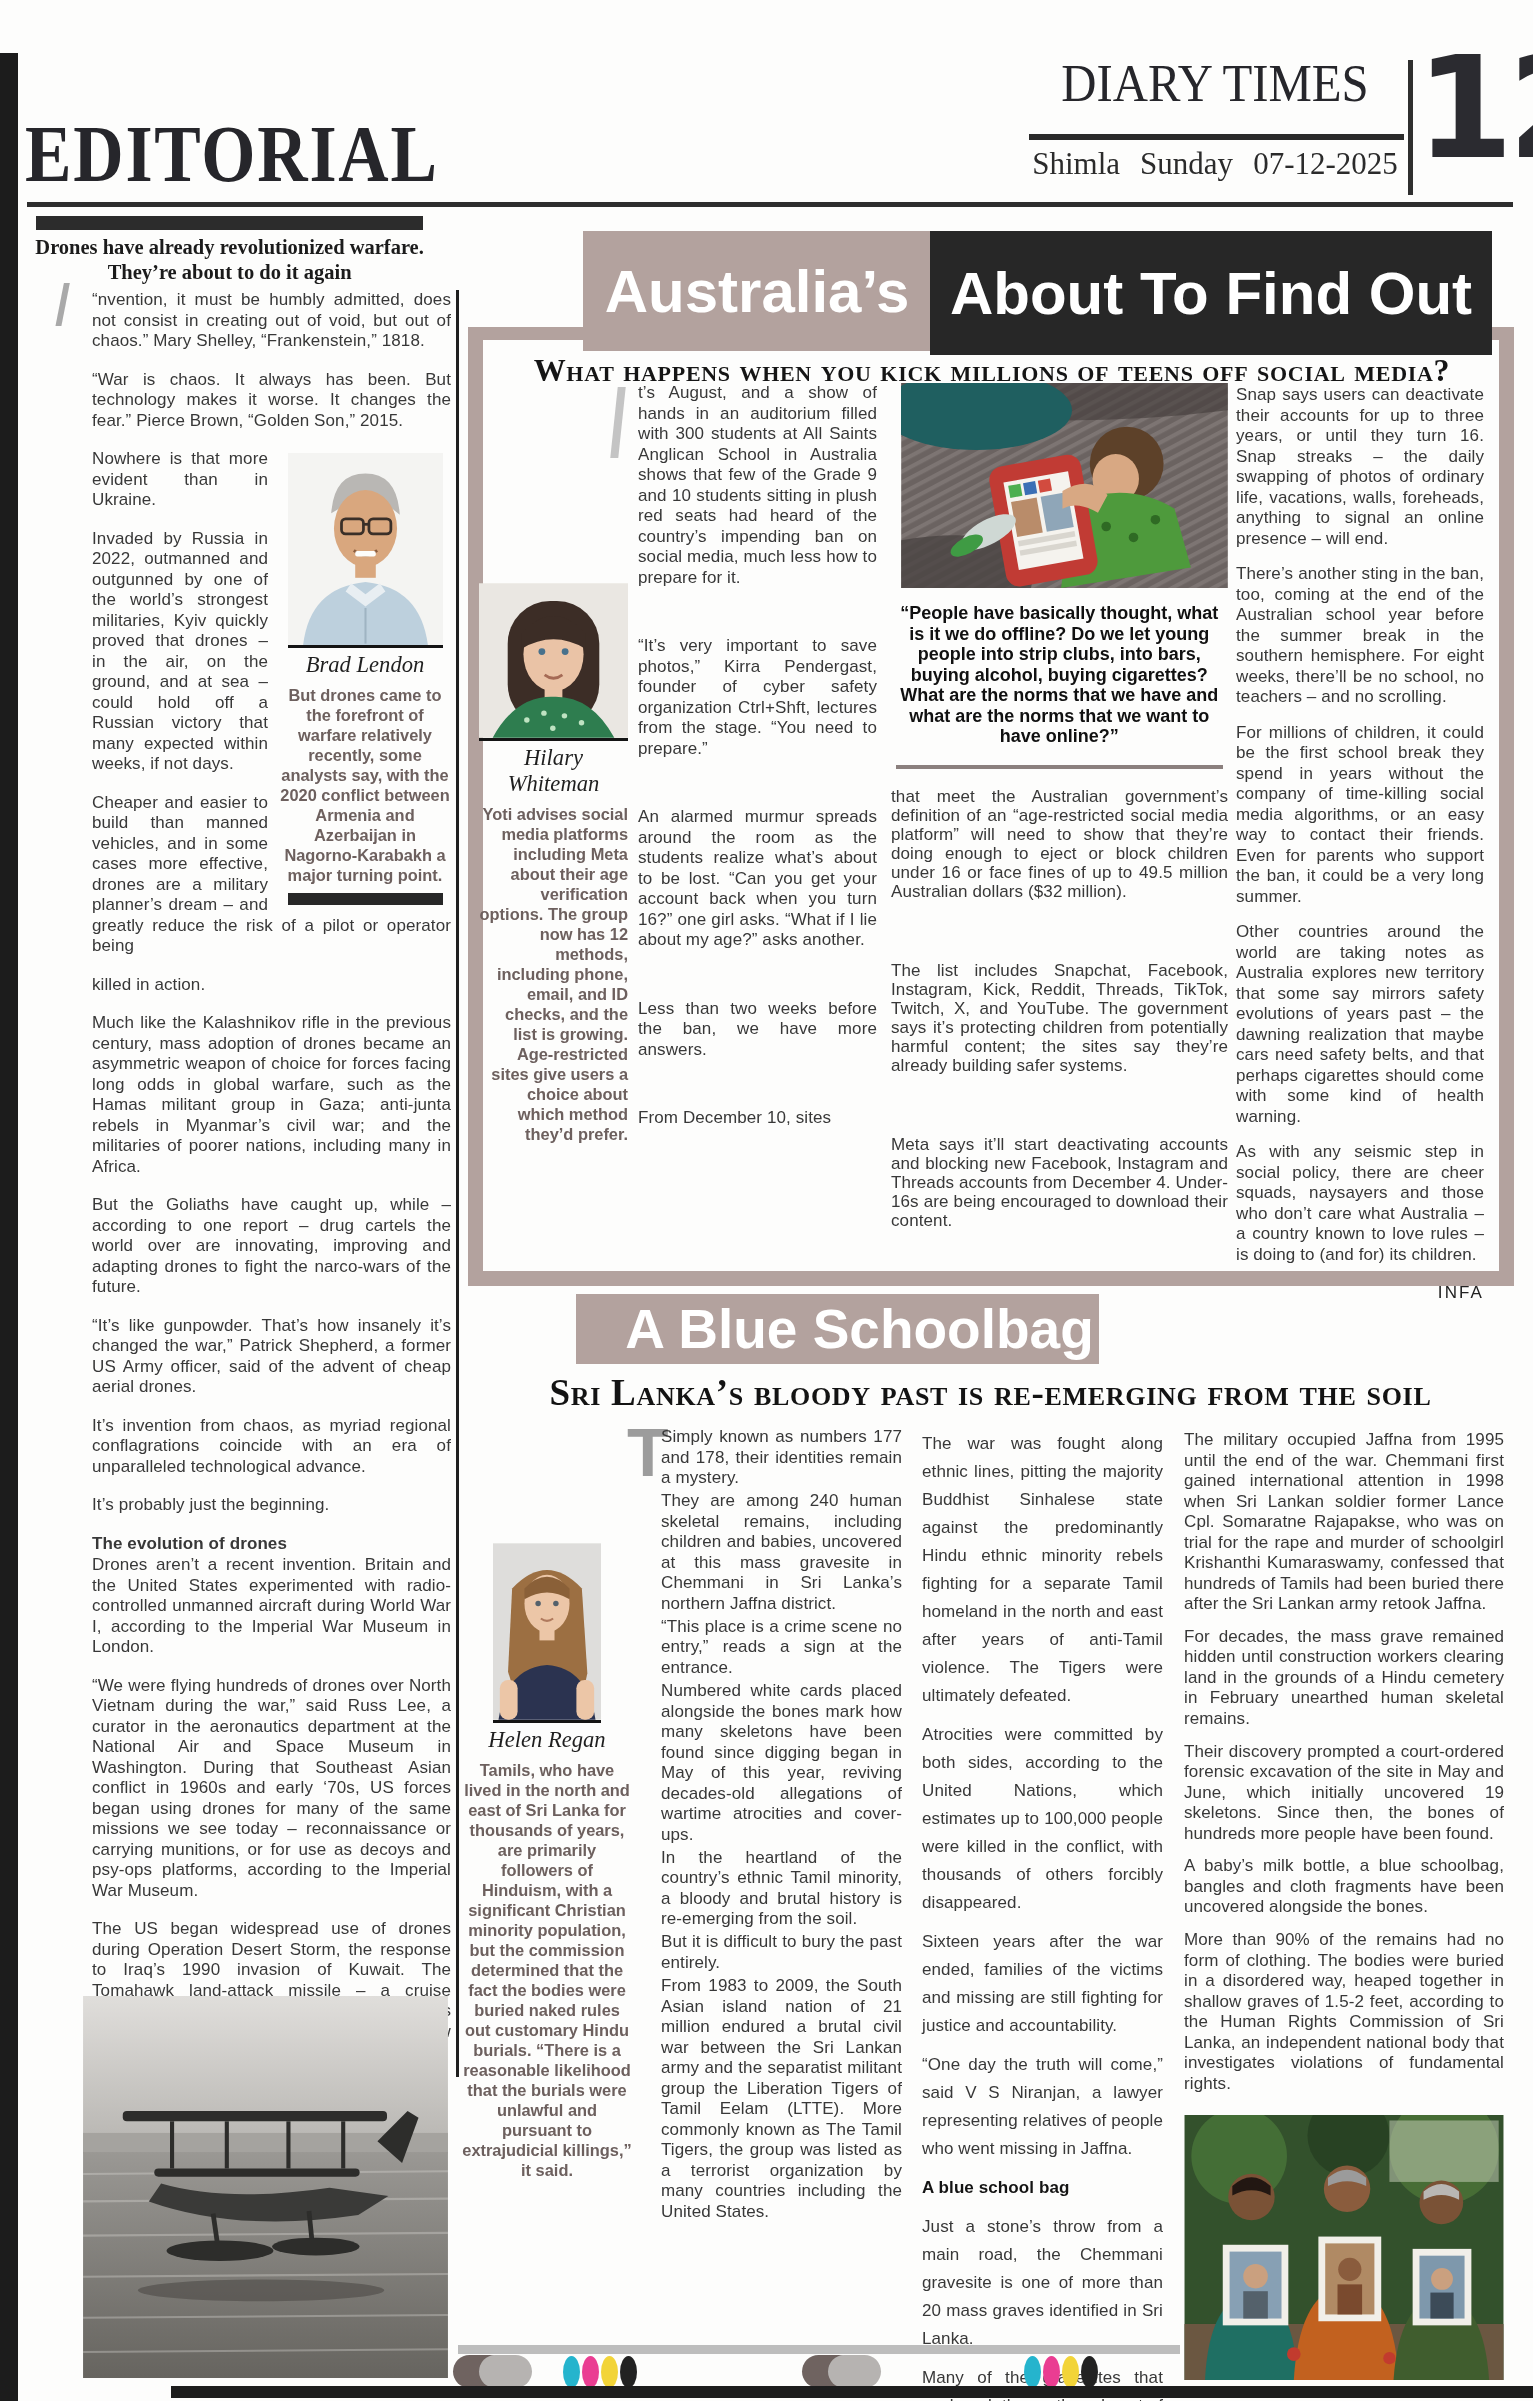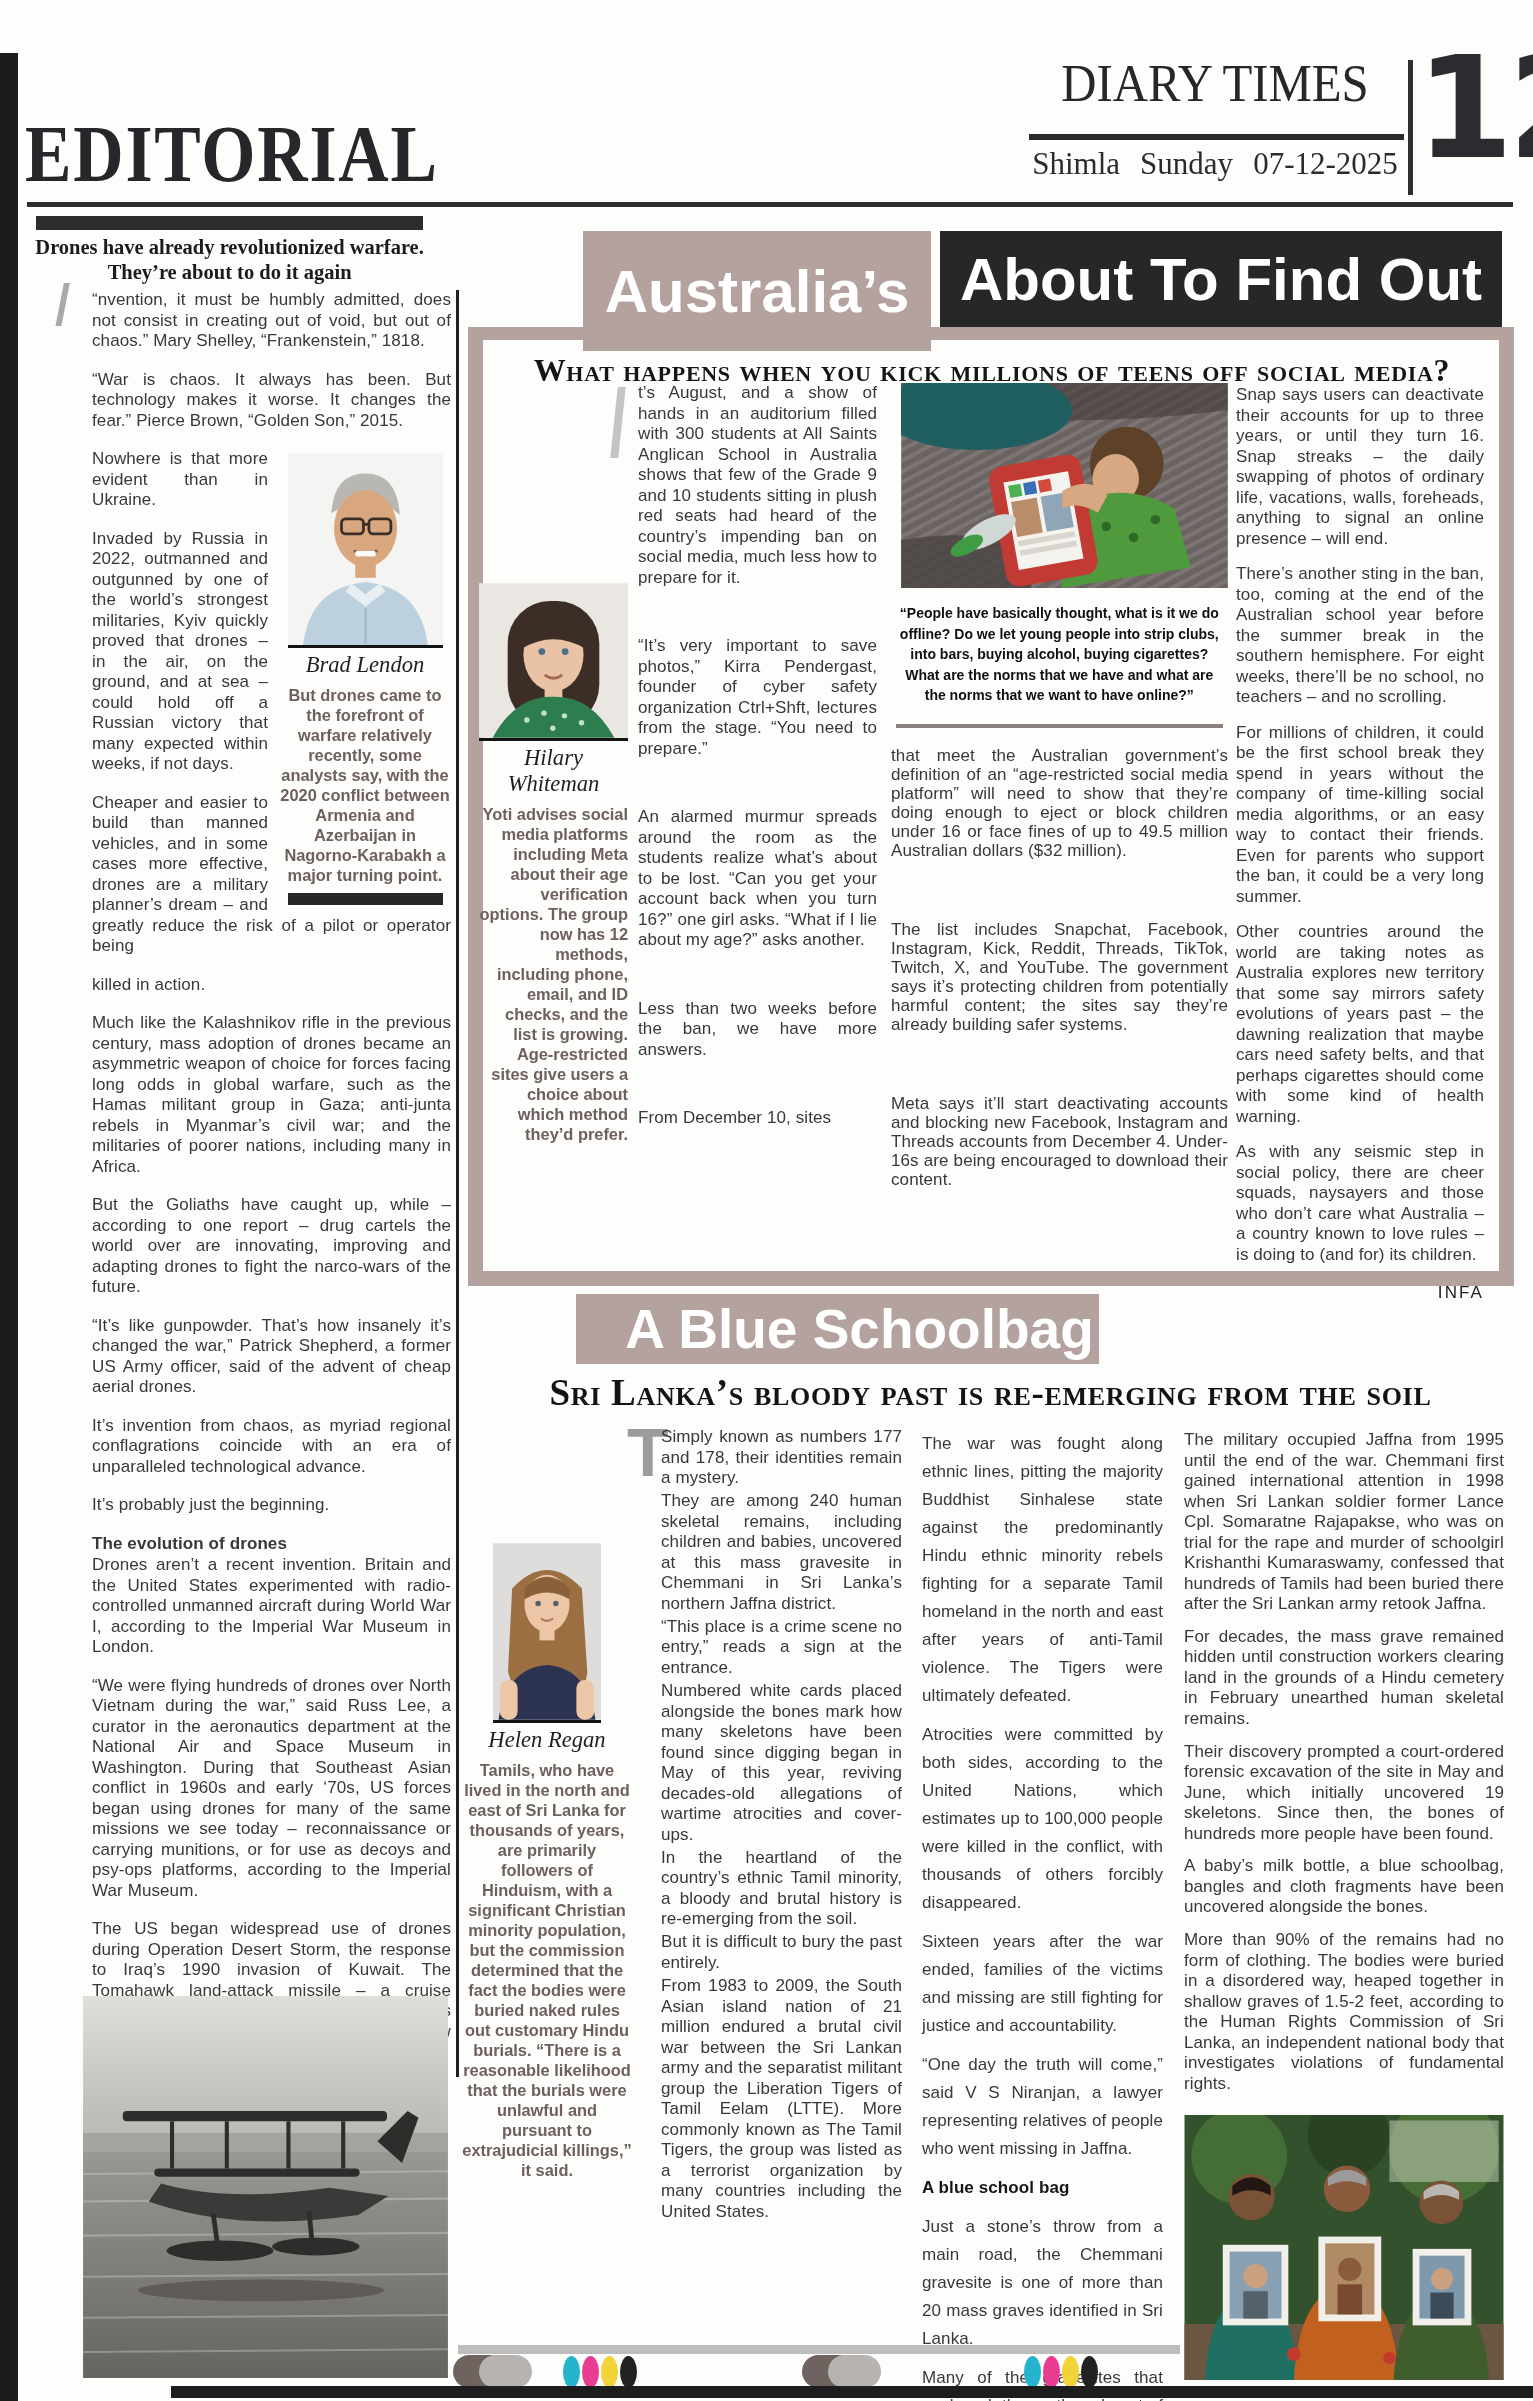--- a/index.html
+++ b/index.html
@@ -36,30 +36,30 @@
   .byl-note{font-weight:700;font-size:16.4px;line-height:20px;color:#6d605e;margin-top:6.8px;}
   .note-center{text-align:center;}
   .note-right{text-align:right;}
   .brad-bar{width:155px;height:12.3px;background:#272727;margin:8.2px auto 0 auto;}
   .col-div{left:456px;top:290px;width:2.7px;height:1787px;background:#1f1f1f;}
   
   .a1-frame{left:468px;top:327px;width:1046px;height:959px;border:15px solid #b3a29e;border-top-width:13.7px;box-sizing:border-box;}
   .hl{display:flex;align-items:center;justify-content:center;color:#ffffff;font-weight:700;
       font-family:"Liberation Sans",sans-serif;white-space:nowrap;}
   .hl1-left{left:583px;top:231px;width:348px;height:120px;background:#b3a29e;font-size:60px;}
-  .hl1-right{left:930px;top:231px;width:562px;height:96px;background:#272727;font-size:60px;margin-left:10px;}
+  .hl1-right{left:930px;top:231px;width:562px;height:124px;background:#272727;font-size:60px;}
   .subhead1{left:479px;top:352px;width:1026px;text-align:center;font-family:"Liberation Serif",serif;
             font-weight:700;font-variant:small-caps;font-size:32px;color:#151515;letter-spacing:0.7px;}
   .hil-fig{left:479px;top:583px;width:149px;}
   .drop-bar1{left:614px;top:387px;width:7.5px;height:71px;background:#c4c4c4;transform:skewX(-6deg);}
   .a1col1{left:638px;top:383px;width:239px;}
   .a1col1 p{margin-bottom:48px;}
   .a1col2{left:891px;top:383px;width:337px;}
   .child-photo{margin-left:9.6px;width:327px;height:205px;display:block;}
-  .photo-cap{margin:15px 0 0 4.8px;width:327px;font-weight:700;font-size:14px;line-height:20.5px;
+  .photo-cap{margin:15px 0 0 4.8px;width:327px;font-weight:700;font-size:18px;line-height:20.5px;
              text-align:center;color:#101010;}
   .cap-rule{margin:18px 0 0 4.8px;width:327px;height:4.1px;background:#8b807e;}
   .a1col2-text{margin-top:18px;}
   .a1col2-text p{margin-bottom:60px;line-height:19px;}
   .a1col3{left:1236px;top:385px;width:248px;}
   .a1col3 p{margin-bottom:15px;}
   .credit{text-align:right;font-size:17px;letter-spacing:2.1px;color:#222;margin-top:18px !important;}
   
   .hl2-left{left:576px;top:1294px;width:479px;height:70px;background:#b3a29e;font-size:55px;padding-left:44px;}
   .hl2-right{left:1055px;top:1294px;width:427px;height:70px;background:#272727;font-size:55px;letter-spacing:-0.7px;}

